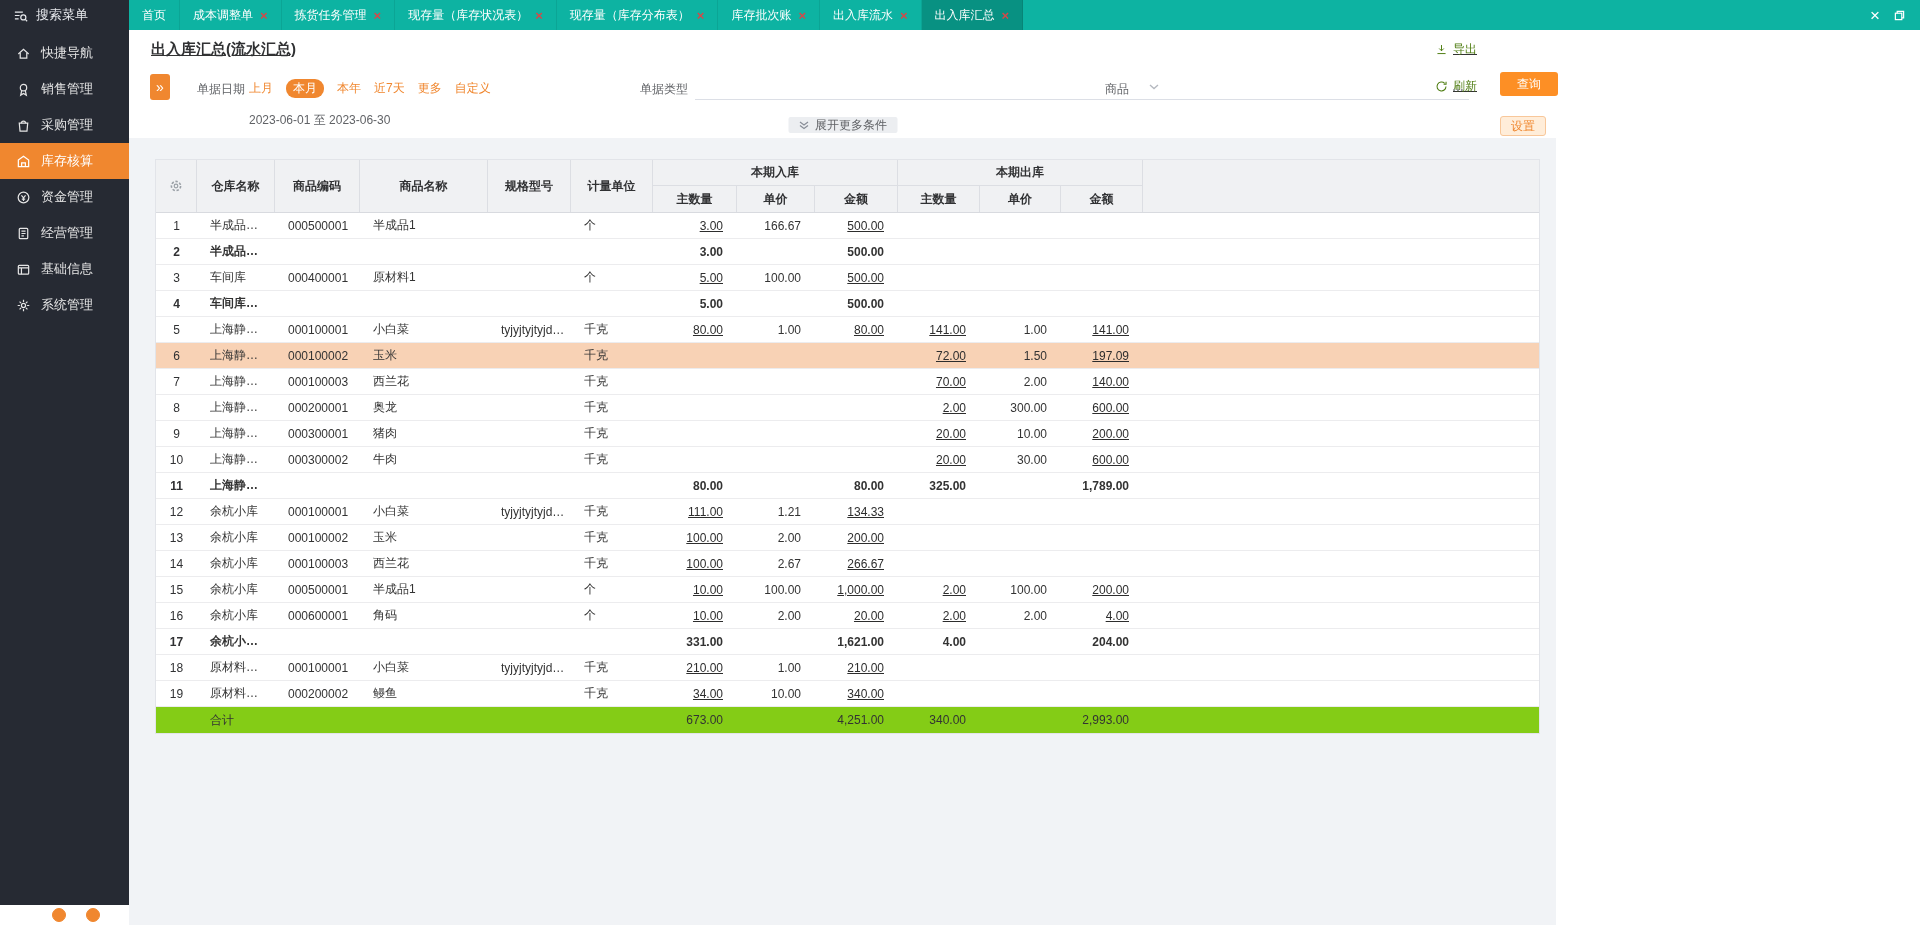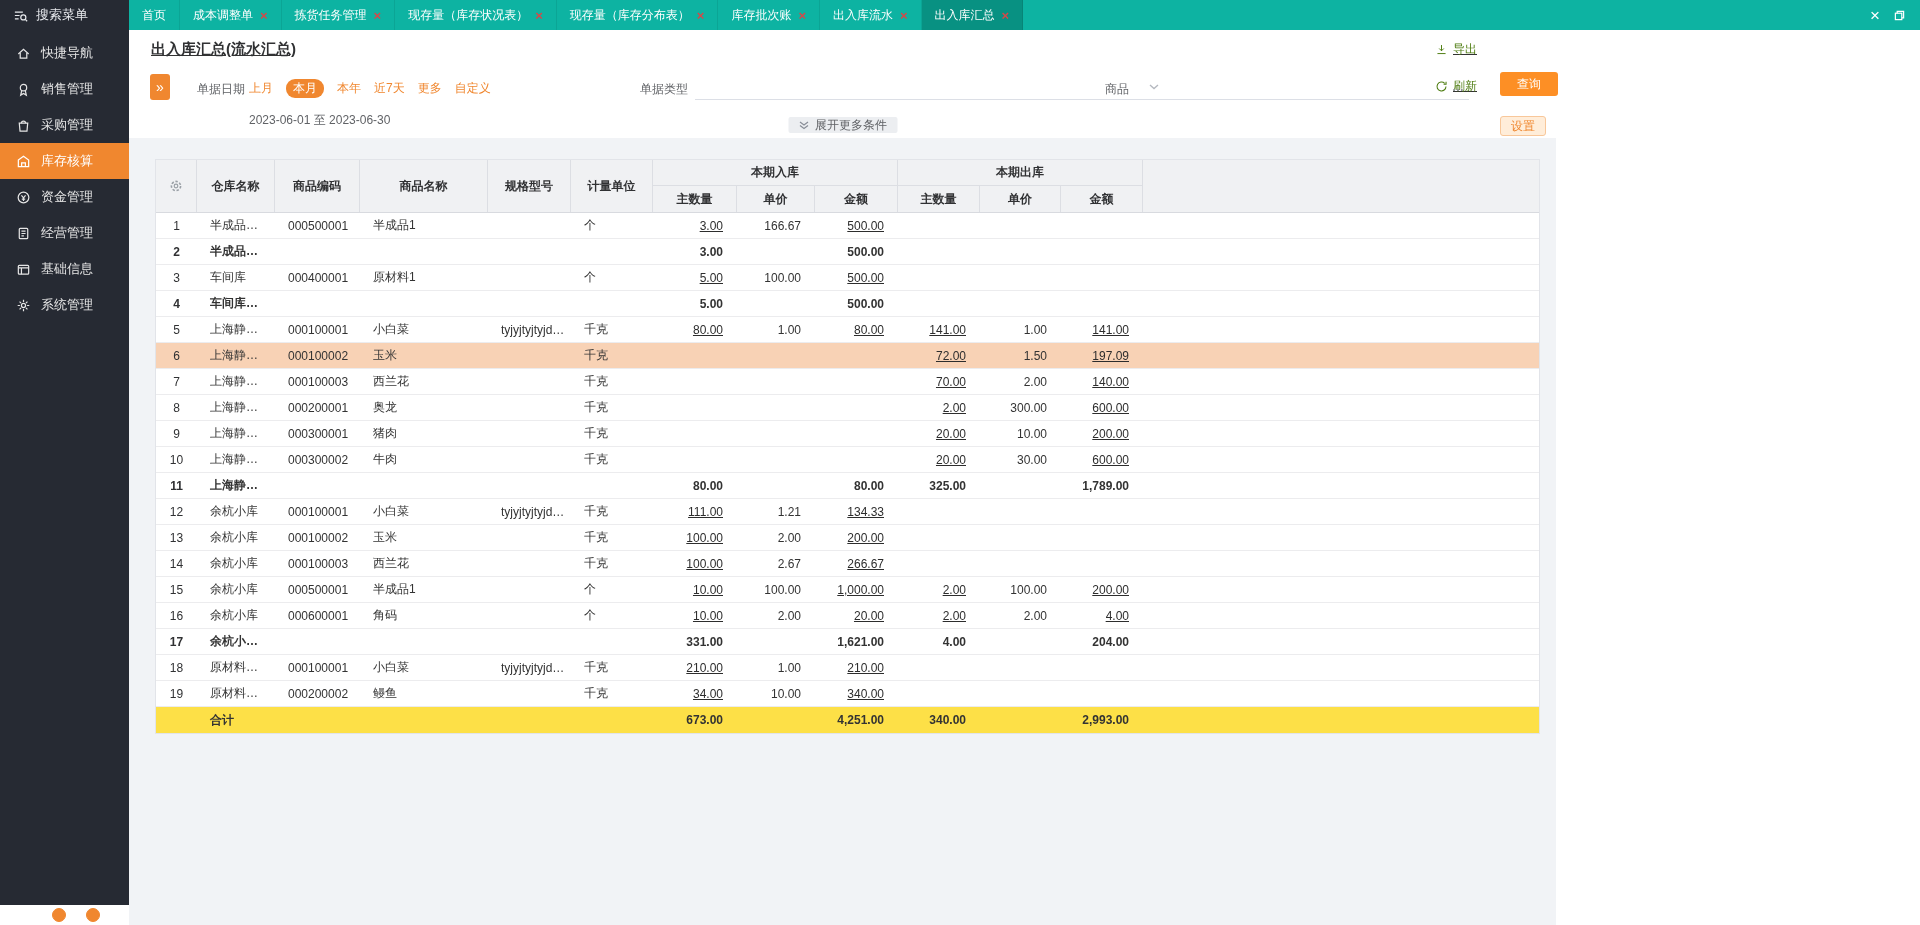--- a/index.html
+++ b/index.html
@@ -69,21 +69,21 @@
   .h-unit { grid-column: 6; grid-row: 1 / 3; }
   .h-ing  { grid-column: 7 / 10; grid-row: 1; border-bottom: 1px solid #dcdee3; }
   .h-outg { grid-column: 10 / 13; grid-row: 1; border-bottom: 1px solid #dcdee3; }
   .h-fill { grid-column: 13; grid-row: 1 / 3; border-right: none; cursor: default; }
   .h-s1 { grid-column: 7; grid-row: 2; } .h-s2 { grid-column: 8; grid-row: 2; } .h-s3 { grid-column: 9; grid-row: 2; }
   .h-s4 { grid-column: 10; grid-row: 2; } .h-s5 { grid-column: 11; grid-row: 2; } .h-s6 { grid-column: 12; grid-row: 2; }
 
   .t-row { display: grid; grid-template-columns: var(--cols); height: 26px; align-items: center; border-bottom: 1px solid #ececee; background: #fff; }
   .t-row.sub { font-weight: bold; }
   .t-row.sel { background: #f8d2b5; }
-  .t-row.total { background: #fde047; font-weight: bold; border-bottom: none; }
+  .t-row.total { background: #84cc16; font-weight: normal; border-bottom: none; }
   .c { overflow: hidden; white-space: nowrap; text-overflow: ellipsis; padding: 0 6px 0 13px; }
   .c-idx { text-align: center; padding: 0; color: #303133; }
   .c-num { text-align: right; padding: 0 14px 0 4px; }
   .lnk { text-decoration: underline; cursor: pointer; color: #2d2d2d; }
 </style>
 </head>
 <body>
 
 <div id="sidebar">
   <div class="sb-search">

